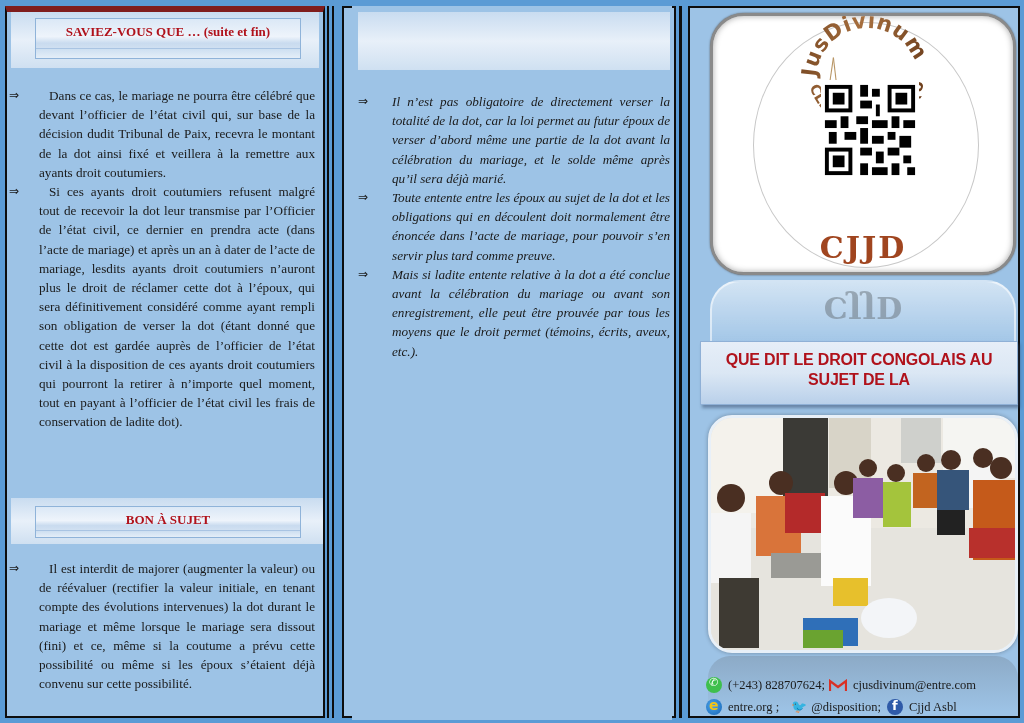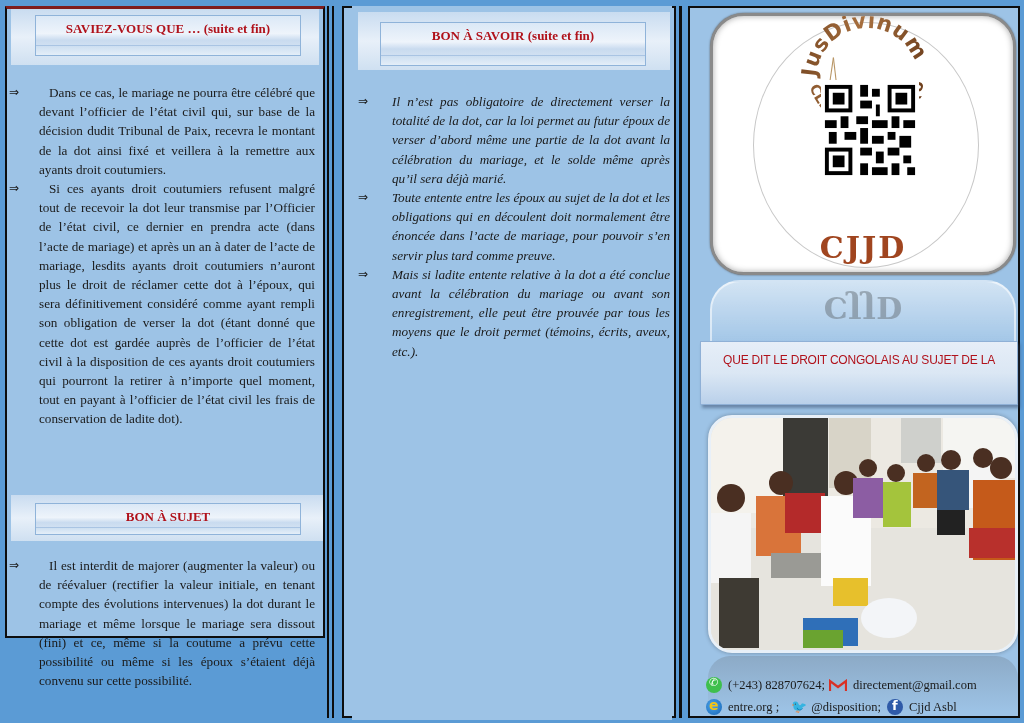--- a/index.html
+++ b/index.html
@@ -8,21 +8,21 @@
     background: #5b9bd5;
     position: relative;
     font-family: "DejaVu Serif", "Liberation Serif", serif;
     color: #1f1f1f;
   }
   .col {
     position: absolute;
     background: #9dc3e6;
     border: 2px solid #0d0d0d;
   }
-  #col1 { left: 5px; top: 6px; width: 320px; height: 632px; border-top: 3px solid #7f1d1d; padding-left: 32px; }
+  #col1 { left: 5px; top: 6px; width: 320px; height: 712px; border-top: 6px solid #7f1d1d; padding-left: 32px; }
   #col2 { left: 342px; top: 6px; width: 340px; height: 712px; }
   #col3 { left: 688px; top: 6px; width: 332px; height: 712px; }
 
   .inner-bar {
     position: absolute; top: 6px; width: 7px; height: 712px;
     background: #5b9bd5; border-left: 2px solid #0d0d0d; border-right: 2px solid #0d0d0d;
   }
 
   
   .band {
@@ -102,21 +102,21 @@
   }
   .q-box {
     position: absolute; left: 10px; top: 333px; width: 318px; height: 64px;
     background: linear-gradient(180deg, #e6eef8 0%, #dbe7f4 50%, #b9d0ea 100%);
     border: 1px solid #8fb0d6;
     box-shadow: 2px 3px 3px rgba(40,60,90,0.45);
     text-align: center;
     padding-top: 8px;
   }
   .q-box span {
-    color: #b0121b; font-weight: normal; font-size: 12px; line-height: 20px;
+    color: #b0121b; font-weight: bold; font-size: 16px; line-height: 20px;
     font-family: "Liberation Sans", "DejaVu Sans", sans-serif;
     display: block; letter-spacing: -0.2px;
   }
   .photo-frame {
     position: absolute; left: 18px; top: 407px; width: 310px; height: 238px;
     border-radius: 24px; overflow: hidden;
     border: 3px solid #e8f0f8;
     box-shadow: 0 0 4px rgba(0,0,0,0.3);
     background: #e9e7e1;
   }
@@ -173,24 +173,20 @@
       <span class="txt">Il est interdit de majorer (augmenter la valeur) ou de réévaluer (rectifier la valeur initiale, en tenant compte des évolutions intervenues) la dot durant le mariage et même lorsque le mariage sera dissout (fini) et ce, même si la coutume a prévu cette possibilité ou même si les époux s’étaient déjà convenu sur cette possibilité.</span>
     </div>
   </div>
 </div>
 
 <div class="inner-bar" style="left:327px;"></div>
 
 <div class="col" id="col2">
   <div style="position:absolute; left:8px; top:-2px; width:320px; height:714px; background:#9dc3e6;"></div>
   <div class="band" style="left:14px; top:4px; width:312px; height:58px;"></div>
-  <div class="heading-box" style="left:36px; top:14px; width:266px; height:44px;">
-    <span class="title">BON À SAVOIR (suite et fin)</span>
-    <span class="sub"></span>
-  </div>
 
   <div class="body-text" style="left:14px; top:84px; width:312px;">
     <div class="item" style="padding-left:34px;">
       <span class="arrow">⇒</span>
       <span class="txt noindent">Il n’est pas obligatoire de directement verser la totalité de la dot, car la loi permet au futur époux de verser d’abord même une partie de la dot avant la célébration du mariage, et le solde même après qu’il sera déjà marié.</span>
     </div>
     <div class="item" style="padding-left:34px;">
       <span class="arrow">⇒</span>
       <span class="txt noindent">Toute entente entre les époux au sujet de la dot et les obligations qui en découlent doit normalement être énoncée dans l’acte de mariage, pour pouvoir s’en servir plus tard comme preuve.</span>
     </div>
@@ -321,21 +317,21 @@
   </div>
   <div class="photo-reflect"></div>
 
   <div class="contacts">
     <div class="row">
       <span class="ic wa"></span>
       <span>(+243) 828707624;</span>
       <svg class="ic gm" viewBox="0 0 18 13" style="margin-left:4px;">
         <path d="M1 12 V2 L9 8 L17 2 V12" fill="none" stroke="#d93025" stroke-width="2.2"></path>
       </svg>
-      <span>directement@gmail.com</span>
+      <span>cjusdivinum@entre.com</span>
     </div>
     <div class="row">
       <span class="ic ie"></span>
       <span>entre.org ;</span>
       <span class="ic tw" style="margin-left:12px;">🐦</span>
       <span>@disposition;</span>
       <span class="ic fb" style="margin-left:6px;"></span>
       <span>Cjjd Asbl</span>
     </div>
   </div>

